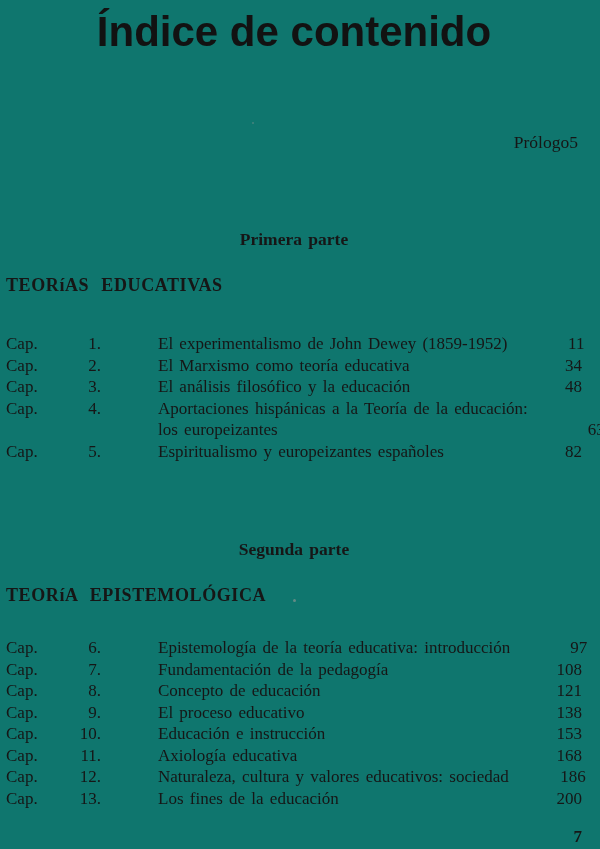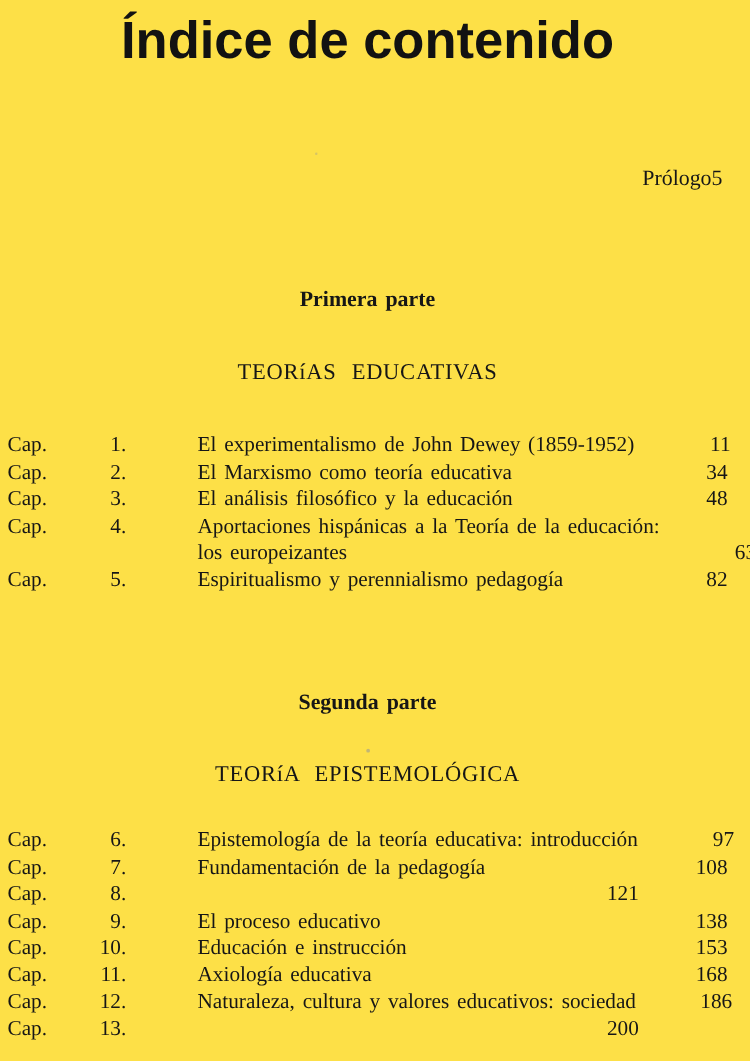--- a/index.html
+++ b/index.html
@@ -2,21 +2,21 @@
 <html><head>
 <meta charset="utf-8">
 <style>
   * { margin: 0; padding: 0; box-sizing: border-box; }
   html, body { background: #e8e8e6; }
   .page {
     position: relative;
     width: 600px;
     height: 849px;
     margin: 0 auto;
-    background: #fde047;
+    background: #0f766e;
     color: #161616;
     font-family: "Liberation Serif", serif;
     padding: 8px 18px 0 6px;
     overflow: hidden;
   }
   .doc-title {
     font-family: "Liberation Sans", sans-serif;
     font-weight: 700;
     font-size: 42px;
     line-height: 48px;
@@ -36,23 +36,23 @@
   .part-heading {
     margin-top: 76px;
     text-align: center;
     font-weight: 700;
     font-size: 17.5px;
     line-height: 21px;
     word-spacing: 2px;
   }
   .part-heading.second { margin-top: 77px; }
   .section-heading {
-    margin-top: 36px;
-    text-align: center;
-    font-weight: 400;
+    margin-top: 24px;
+    text-align: left;
+    font-weight: 700;
     font-size: 18px;
     line-height: 22px;
     letter-spacing: 0.6px;
     word-spacing: 7px;
   }
   .entries { margin-top: 37px; }
   .entries.second { margin-top: 31px; }
   .entry {
     display: grid;
     grid-template-columns: 36px 30px 1fr 42px;
@@ -133,21 +133,21 @@
         <span class="line">Aportaciones hispánicas a la Teoría de la educación:</span>
         <span class="line">los europeizantes</span>
       </span>
       <span class="pg">63</span>
     </div>
 
     <div class="entry">
       <span class="cap">Cap.</span>
       <span class="num">5.</span>
       <span class="lines">
-        <span class="line">Espiritualismo y perennialismo pedagogía</span>
+        <span class="line">Espiritualismo y europeizantes españoles</span>
       </span>
       <span class="pg">82</span>
     </div>
 
   </div>
 
   <div class="part-heading second">Segunda parte</div>
   <div class="section-heading">TEORíA EPISTEMOLÓGICA</div>
 
   <div class="entries second">
@@ -166,20 +166,23 @@
       <span class="num">7.</span>
       <span class="lines">
         <span class="line">Fundamentación de la pedagogía</span>
       </span>
       <span class="pg">108</span>
     </div>
 
     <div class="entry">
       <span class="cap">Cap.</span>
       <span class="num">8.</span>
+      <span class="lines">
+        <span class="line">Concepto de educación</span>
+      </span>
       <span class="pg">121</span>
     </div>
 
     <div class="entry">
       <span class="cap">Cap.</span>
       <span class="num">9.</span>
       <span class="lines">
         <span class="line">El proceso educativo</span>
       </span>
       <span class="pg">138</span>
@@ -208,20 +211,23 @@
       <span class="num">12.</span>
       <span class="lines">
         <span class="line">Naturaleza, cultura y valores educativos: sociedad</span>
       </span>
       <span class="pg">186</span>
     </div>
 
     <div class="entry">
       <span class="cap">Cap.</span>
       <span class="num">13.</span>
+      <span class="lines">
+        <span class="line">Los fines de la educación</span>
+      </span>
       <span class="pg">200</span>
     </div>
 
   </div>
 
   <div class="folio">7</div>
 
   <div class="speck s1"></div>
   <div class="speck s2"></div>
 

